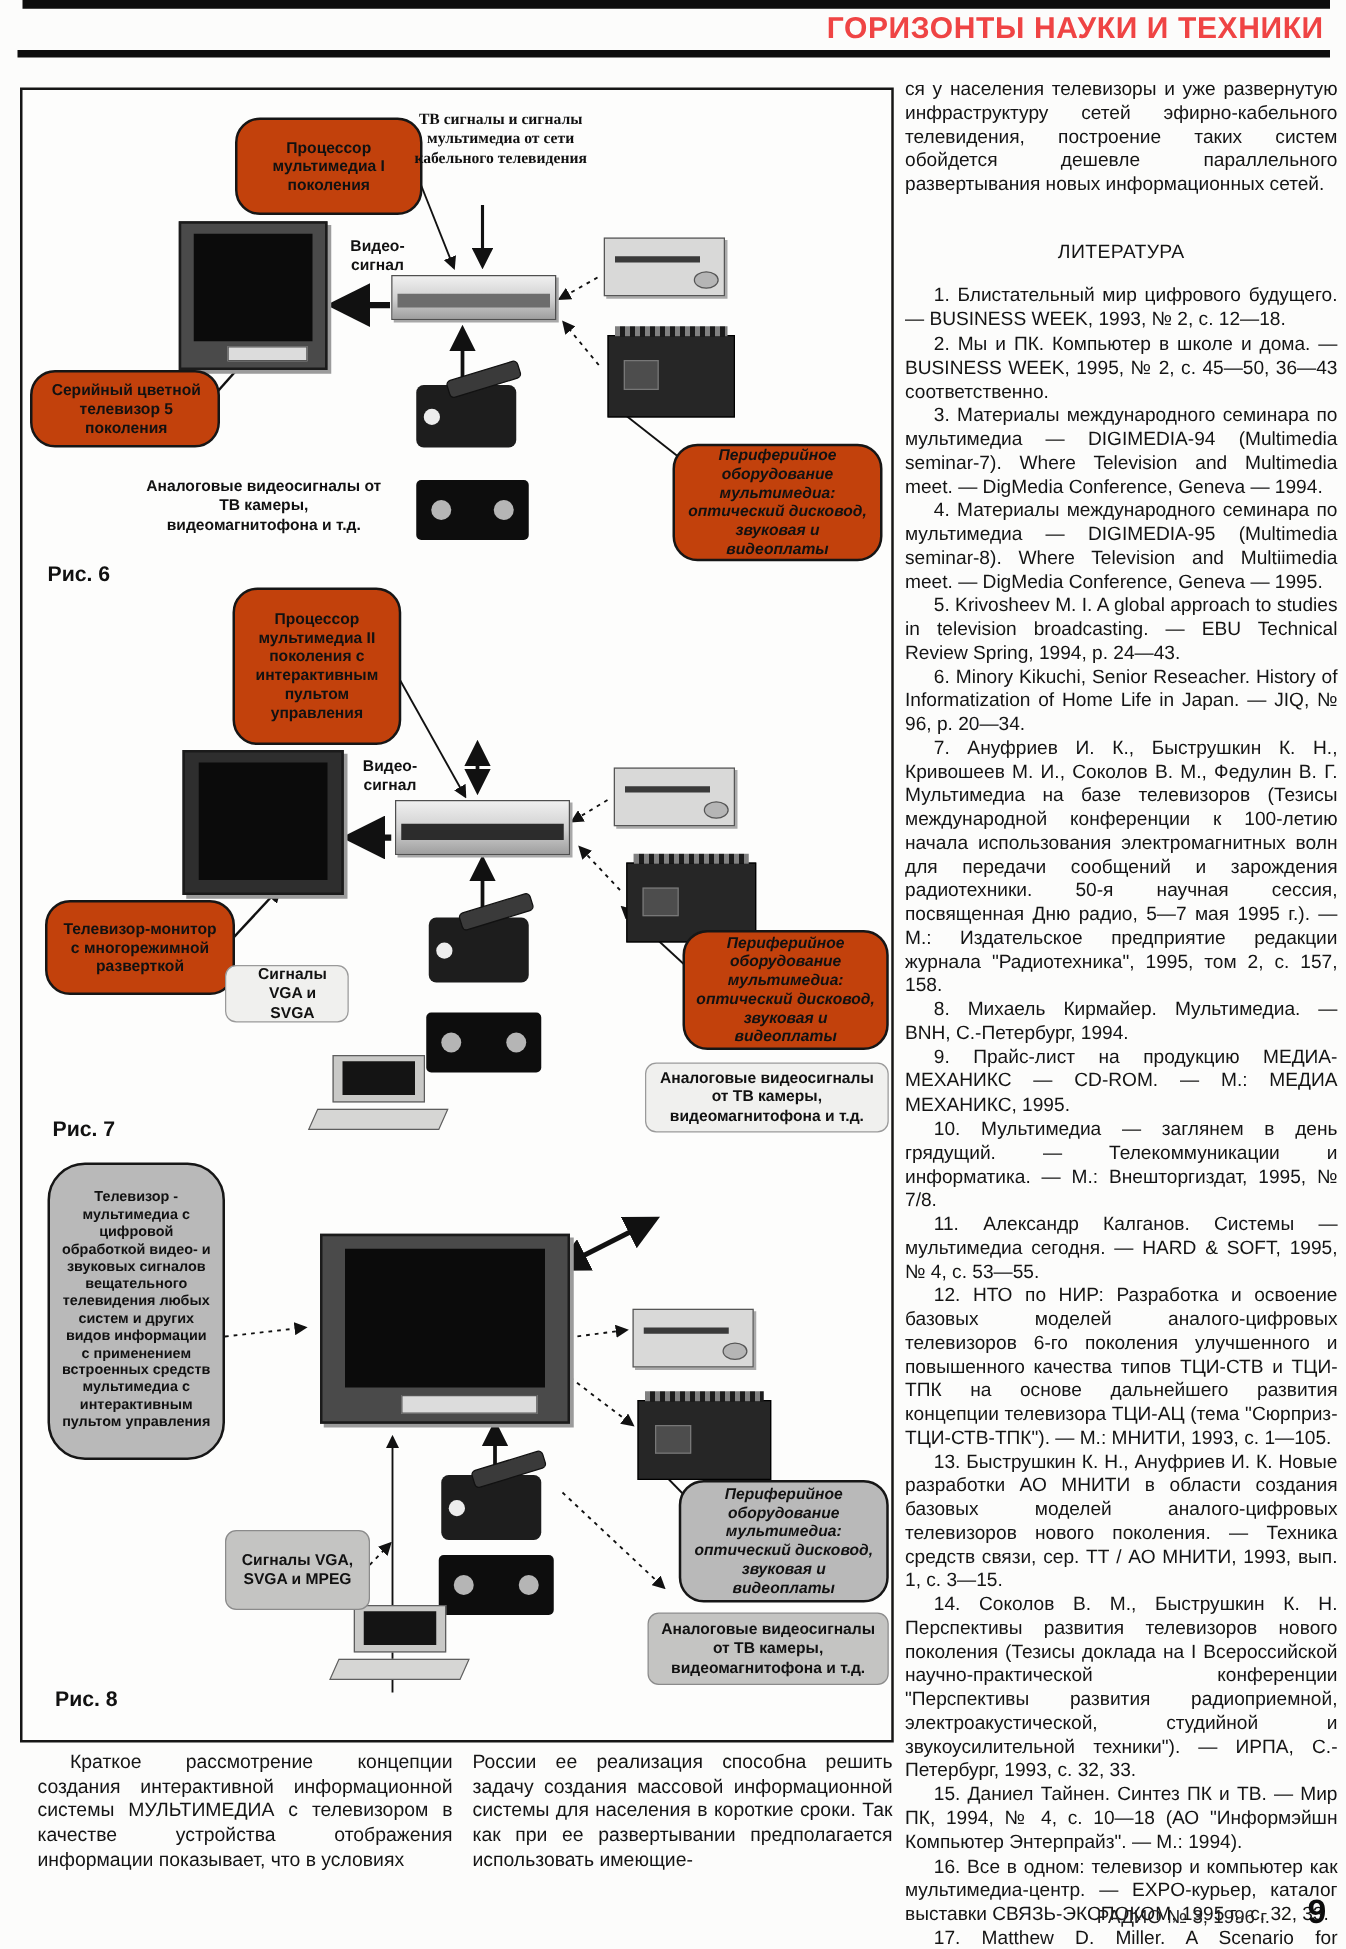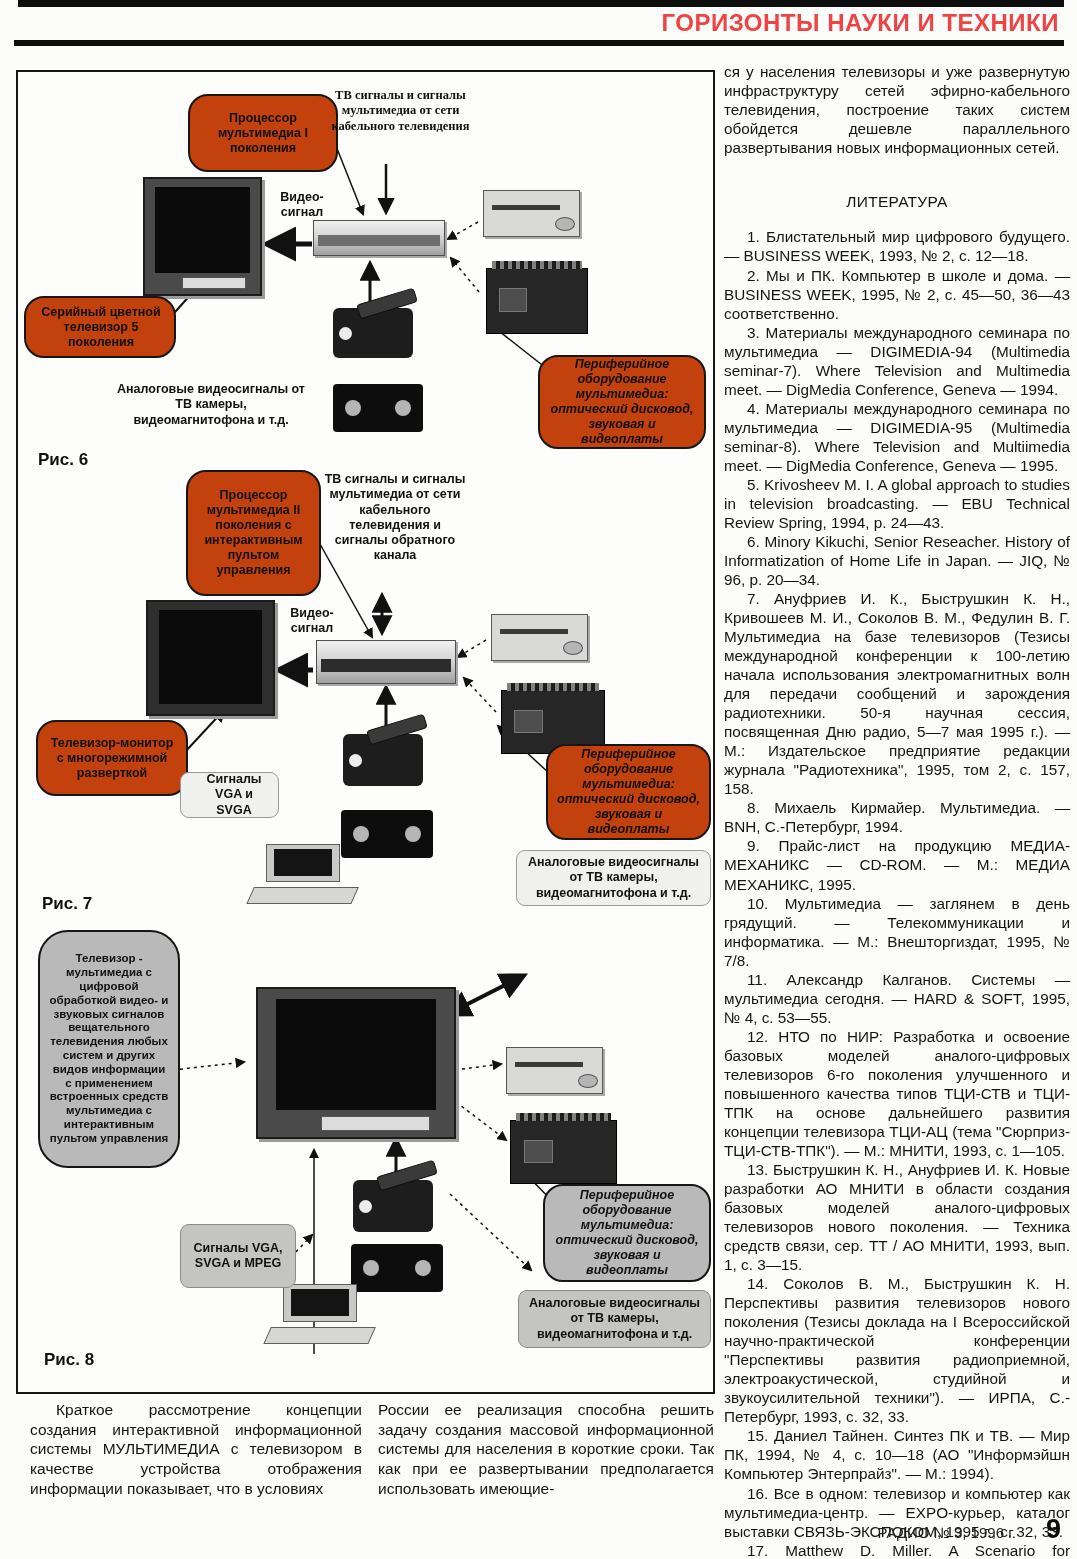--- a/index.html
+++ b/index.html
@@ -163,21 +163,20 @@
     <div class="pcb-pins"></div>
     <div class="pcb-chip"></div>
   </div>
 
   <div class="bubble" style="left:6px;top:224px;width:152px;height:62px;padding-left:10px;">Серийный цветной телевизор 5 поколения</div>
   <div class="plain-label" style="left:98px;top:310px;width:190px;">Аналоговые видеосигналы от ТВ камеры, видеомагнитофона и т.д.</div>
   <div class="bubble em" style="left:520px;top:283px;width:168px;height:94px;">Периферийное оборудование мультимедиа: оптический дисковод, звуковая и видеоплаты</div>
   <div class="fig-caption" style="left:20px;top:378px;">Рис. 6</div>
 
   <div class="bubble" style="left:168px;top:398px;width:135px;height:126px;">Процессор мультимедиа II поколения с интерактивным пультом управления</div>
-  <div class="plain-label" style="left:306px;top:400px;width:142px;">ТВ сигналы и сигналы мультимедиа от сети кабельного телевидения и сигналы обратного канала</div>
   <div class="plain-label" style="left:258px;top:534px;width:72px;">Видео-сигнал</div>
 
   <div class="tvset monitor" style="left:128px;top:528px;width:125px;height:112px;">
     <div class="tvscr"></div>
   </div>
   <div class="stb dark" style="left:298px;top:568px;width:138px;height:42px;">
     <div class="stb-band"></div>
   </div>
   <div class="camcorder" style="left:325px;top:662px;width:80px;height:52px;">
     <span class="cam-lens"></span>

